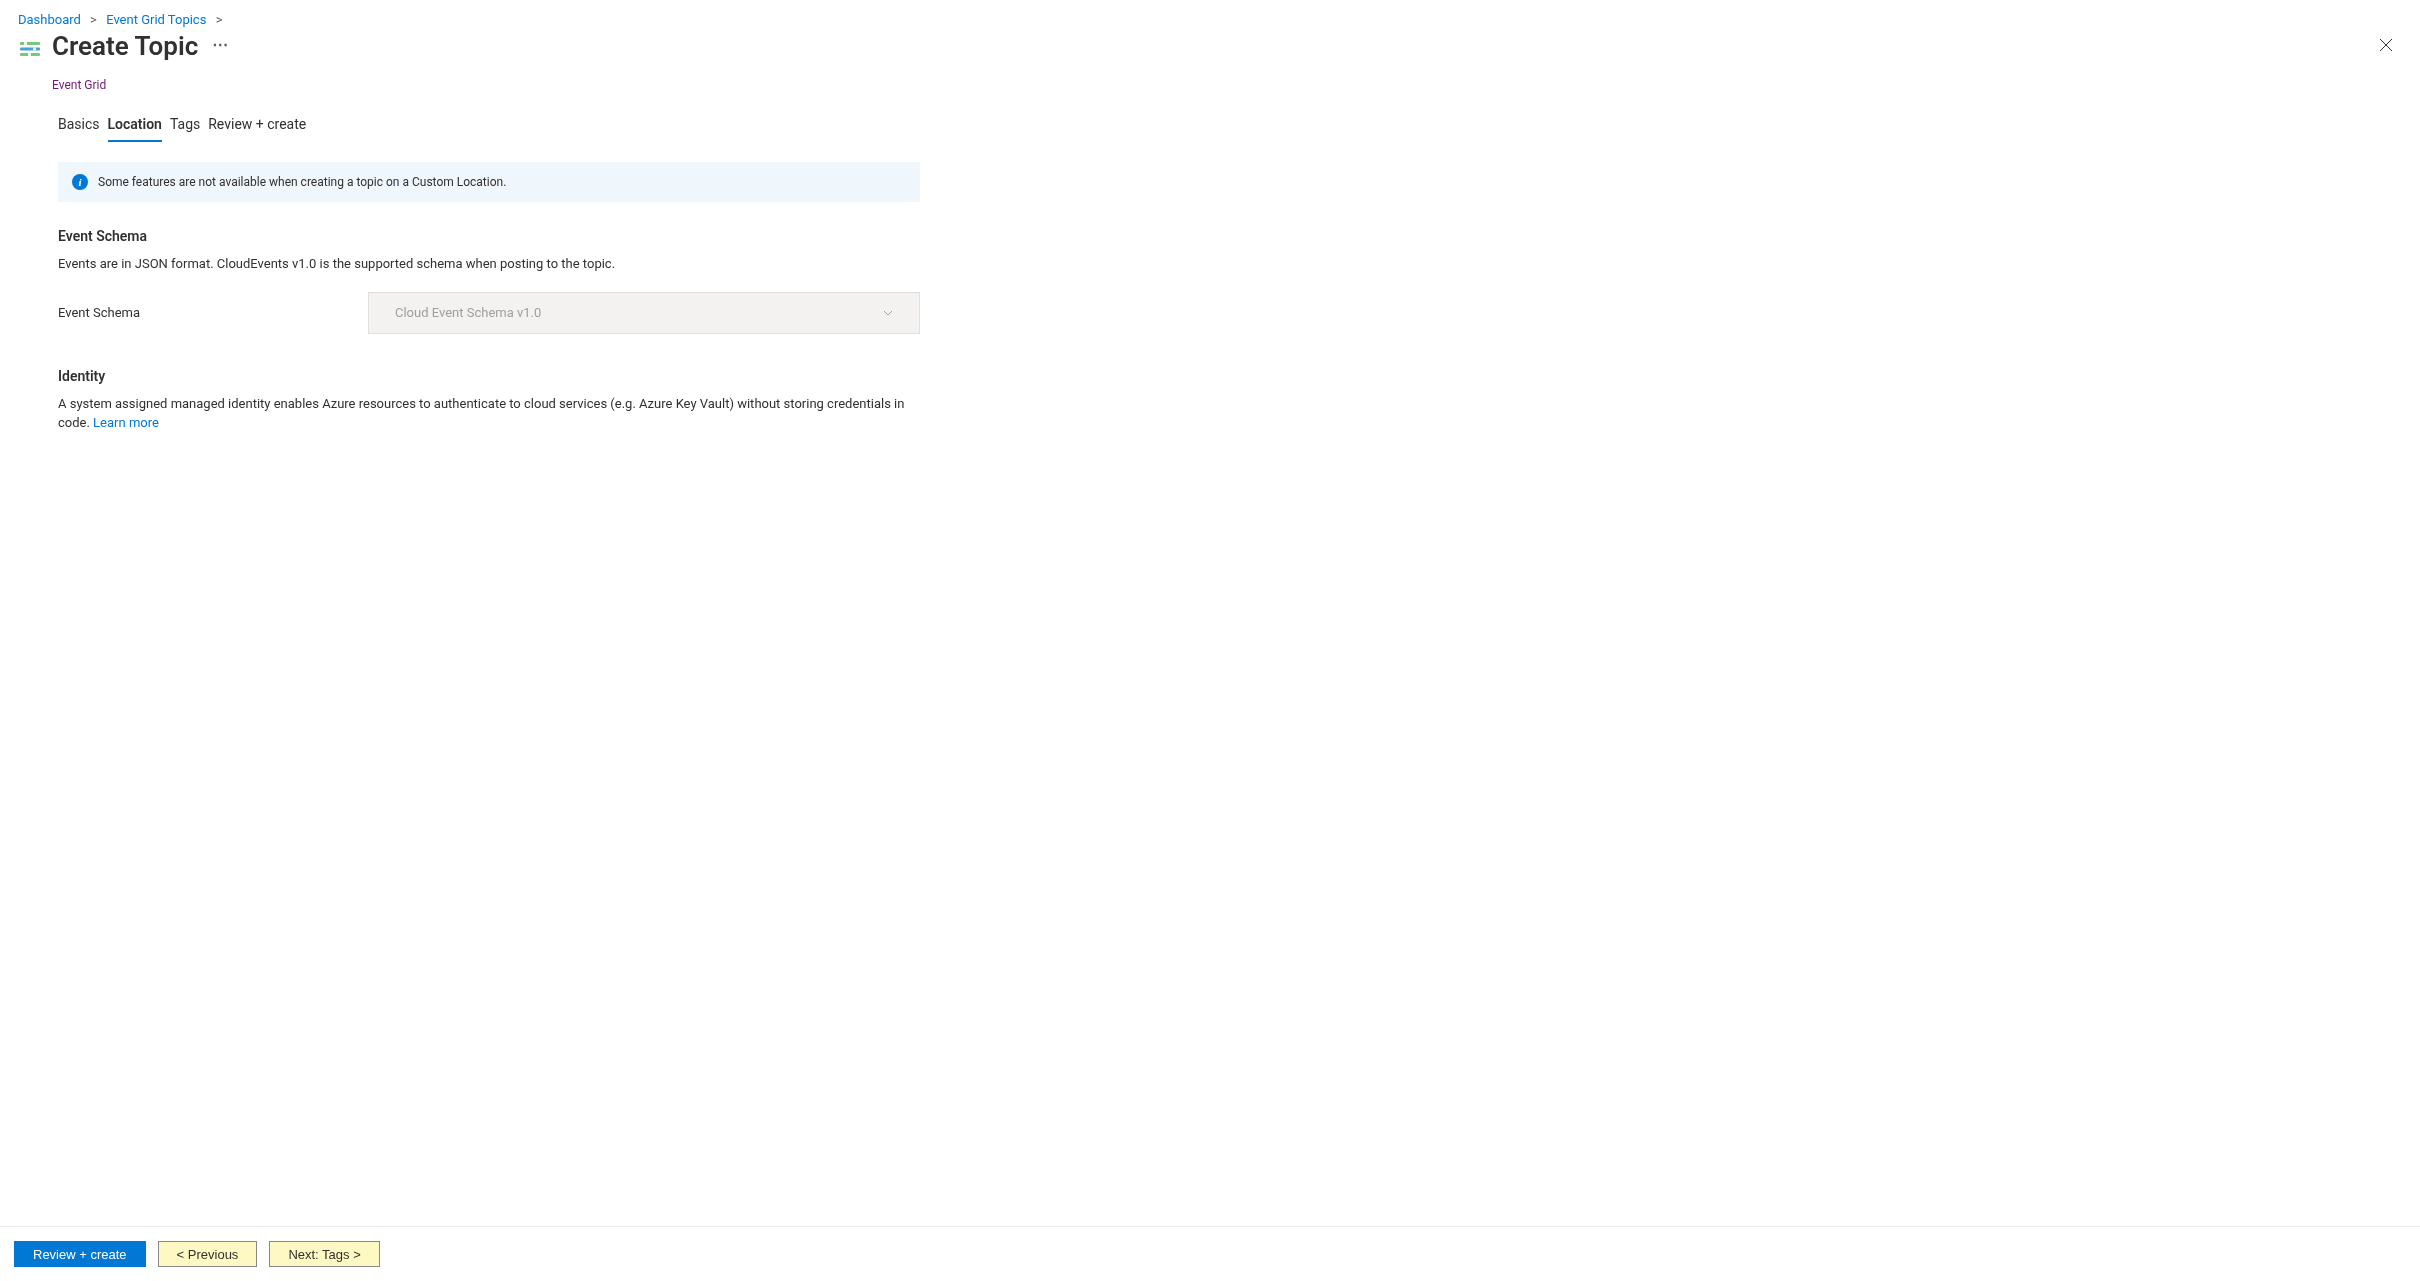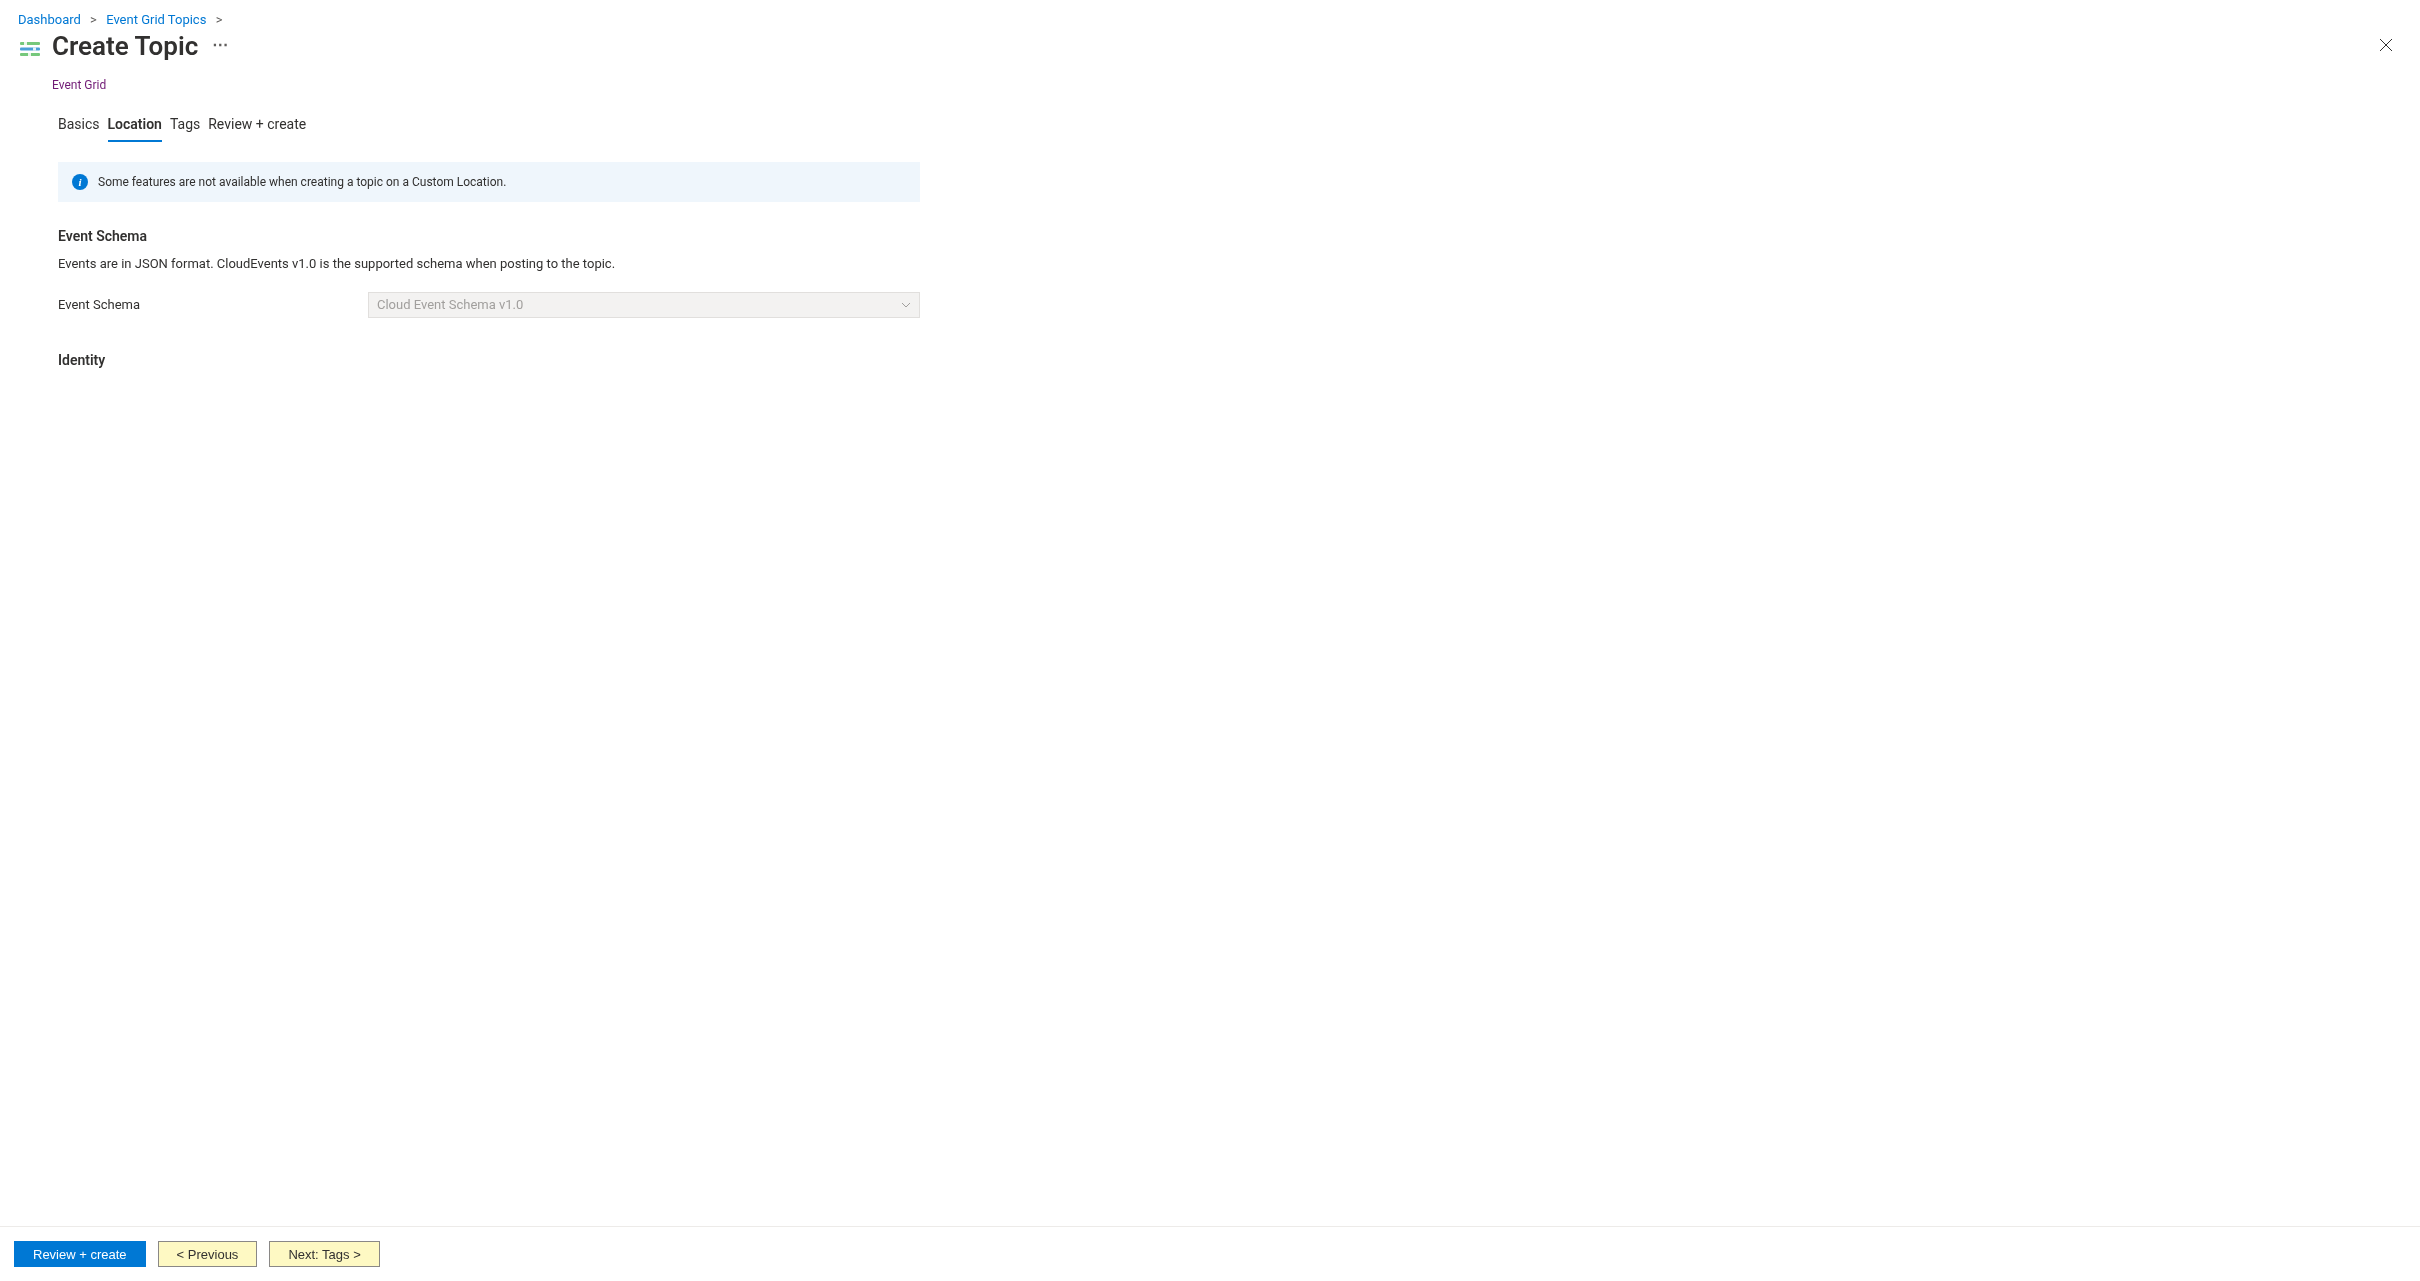--- a/index.html
+++ b/index.html
@@ -166,24 +166,24 @@
       margin-bottom: 34px;
       max-width: 920px;
     }
     .form-label {
       width: 310px;
       font-size: 13px;
       color: #323130;
     }
     .select-disabled {
       flex: 0 0 552px;
-      height: 26px;
+      height: 42px;
       background: #f3f2f1;
       border: 1px solid #e1dfdd;
-      padding: 0 8px;
+      padding: 0 26px;
       display: flex;
       align-items: center;
       justify-content: space-between;
       color: #a19f9d;
       font-size: 13px;
       cursor: not-allowed;
     }
     .select-disabled .chev {
       color: #a19f9d;
       font-size: 11px;
@@ -288,20 +288,23 @@
       <span>Cloud Event Schema v1.0</span>
       <span class="chev">
         <svg width="10" height="6" viewBox="0 0 10 6">
             <path d="M1 1 L5 5 L9 1" fill="none" stroke="#a19f9d" stroke-width="1"></path>
           </svg>
       </span>
     </div>
   </div>
 
   <div class="section-title">Identity</div>
+  <div class="section-desc">
+    <span>A system assigned managed identity enables Azure resources to authenticate to cloud services (e.g. Azure Key Vault) without storing credentials in code. </span><a>Learn more</a>
+  </div>
 
 </div>
 
 <div class="footer">
   <button class="btn primary">Review + create</button>
   <button class="btn">&lt; Previous</button>
   <button class="btn">Next: Tags &gt;</button>
 </div>
 
 </body></html>

